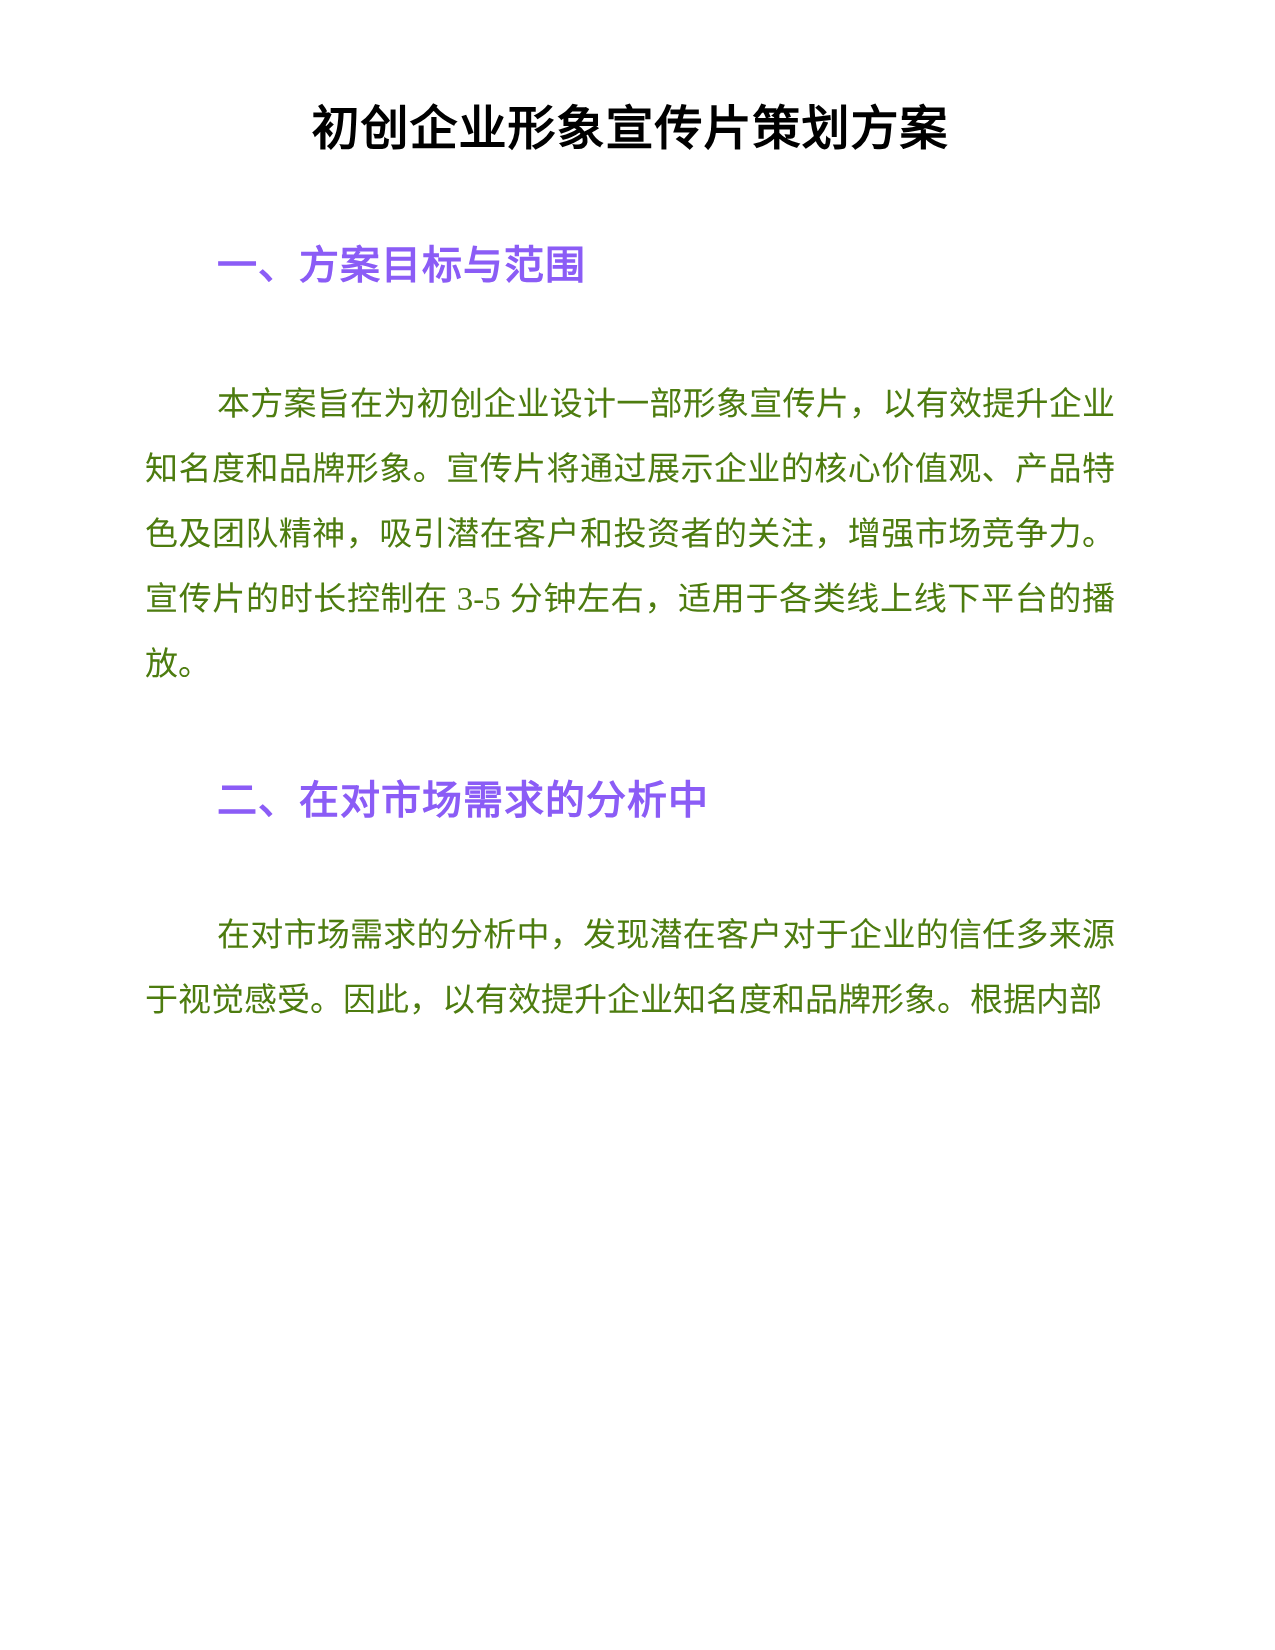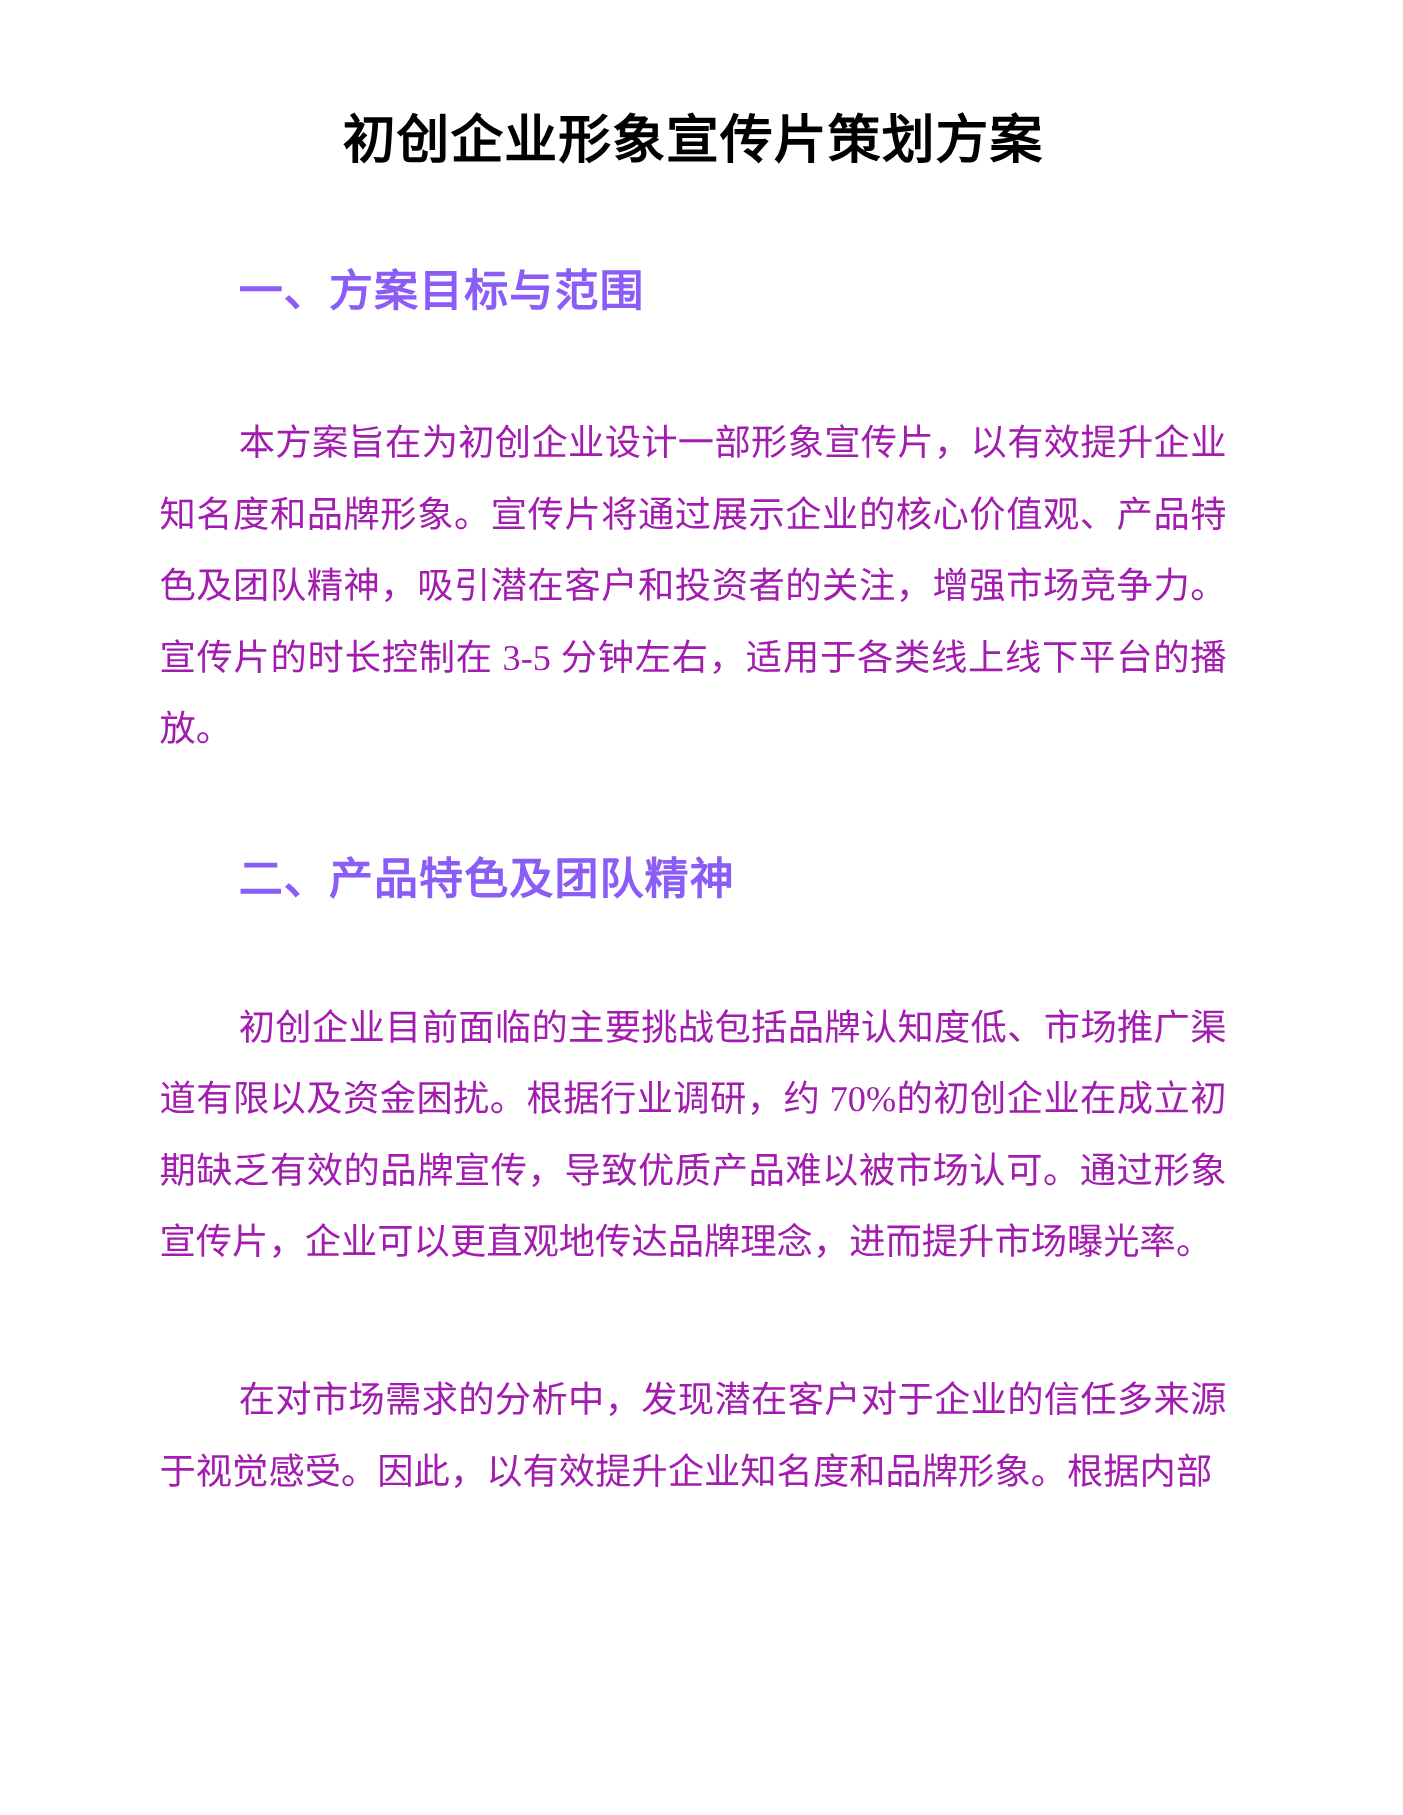--- a/index.html
+++ b/index.html
@@ -46,39 +46,38 @@
   .heading-2 { margin-top: 79px; }
   .body-para {
     margin: 0;
     font-family: "Liberation Serif", "DejaVu Serif", serif;
     font-size: 33px;
     line-height: 65px;
     text-align: justify;
     text-justify: inter-character;
     text-align-last: left;
     text-indent: 72px;
-    color: #a21caf;
+    color: #4d7c0f;
     word-break: break-all;
     line-break: strict;
   }
   .para-1 { margin-top: 83px; }
   .para-2, .para-3 { margin-top: 79px; }
 </style>
 </head>
 <body>
 
 <div class="page">
   <div class="content">
 
     <h1 class="doc-title">初创企业形象宣传片策划方案</h1>
 
     <h2 class="section-heading heading-1">一、方案目标与范围</h2>
 
     <p class="body-para para-1">本方案旨在为初创企业设计一部形象宣传片，以有效提升企业知名度和品牌形象。宣传片将通过展示企业的核心价值观、产品特色及团队精神，吸引潜在客户和投资者的关注，增强市场竞争力。宣传片的时长控制在 3-5 分钟左右，适用于各类线上线下平台的播放。</p>
 
-    <h2 class="section-heading heading-2">二、产品特色及团队精神</h2>
+    <h2 class="section-heading heading-2">二、在对市场需求的分析中</h2>
 
-    <p class="body-para para-2">初创企业目前面临的主要挑战包括品牌认知度低、市场推广渠道有限以及资金困扰。根据行业调研，约 70%的初创企业在成立初期缺乏有效的品牌宣传，导致优质产品难以被市场认可。通过形象宣传片，企业可以更直观地传达品牌理念，进而提升市场曝光率。</p>
 
     <p class="body-para para-3">在对市场需求的分析中，发现潜在客户对于企业的信任多来源于视觉感受。因此，以有效提升企业知名度和品牌形象。根据内部</p>
 
   </div>
 </div>
 
 </body></html>

